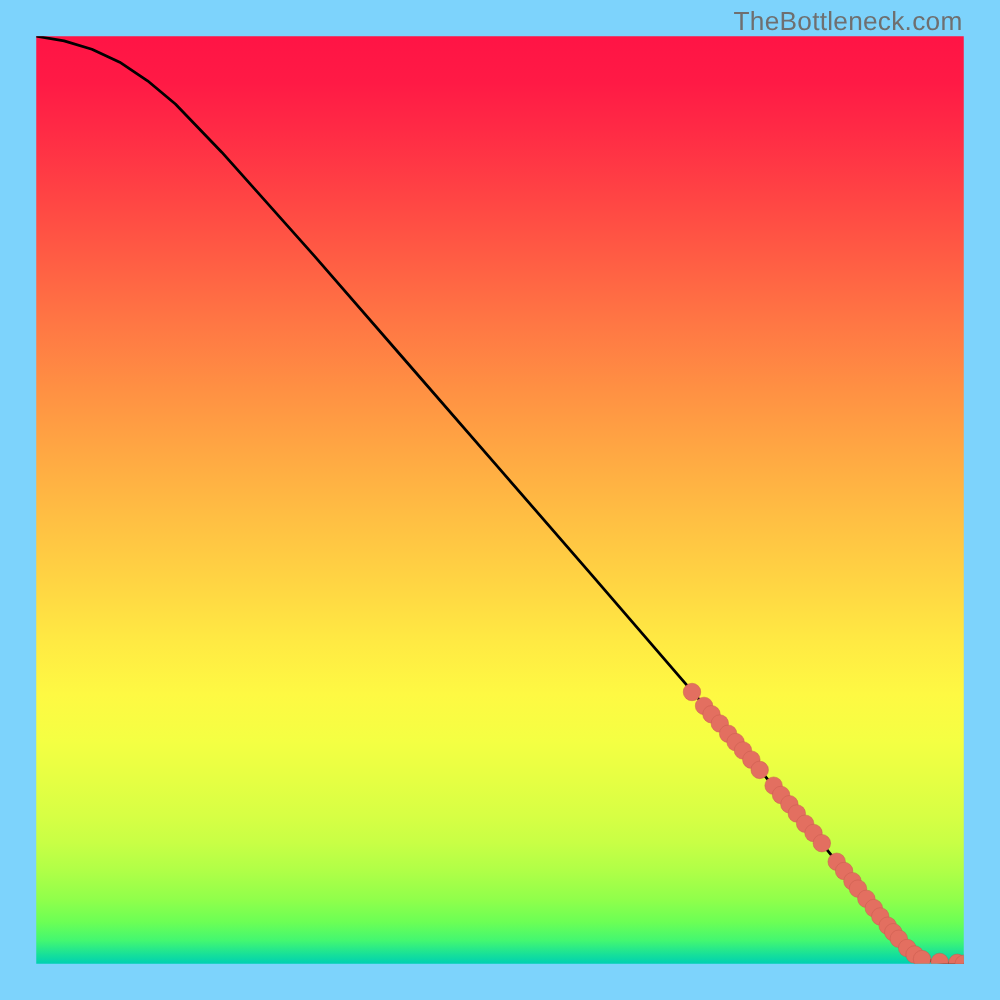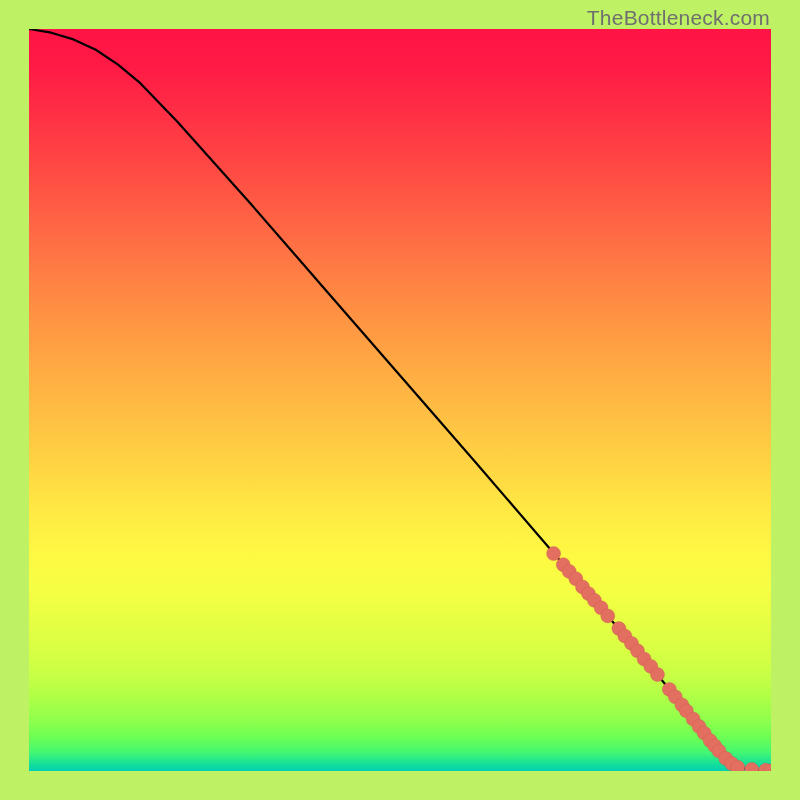--- a/index.html
+++ b/index.html
@@ -8,21 +8,21 @@
     width: 800px;
     height: 800px;
     background: #000;
     overflow: hidden;
     font-family: Arial, Helvetica, sans-serif;
   }
   .stage {
     position: relative;
     width: 800px;
     height: 800px;
-    background: #bef264;
+    background: #7dd3fc;
   }
   .plot {
     position: absolute;
     left: 29px;
     top: 29px;
     width: 742px;
     height: 742px;
   }
   .gradient {
     position: absolute;

